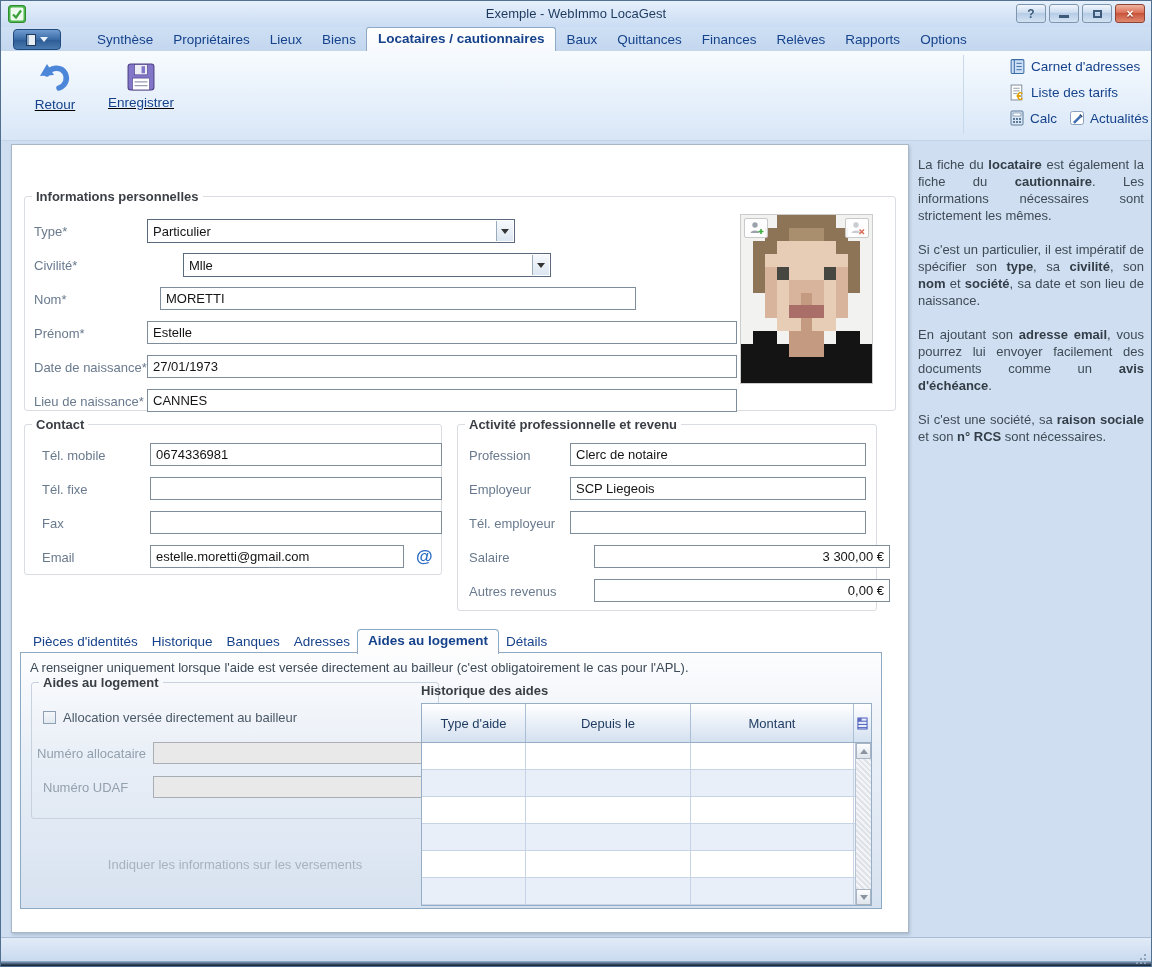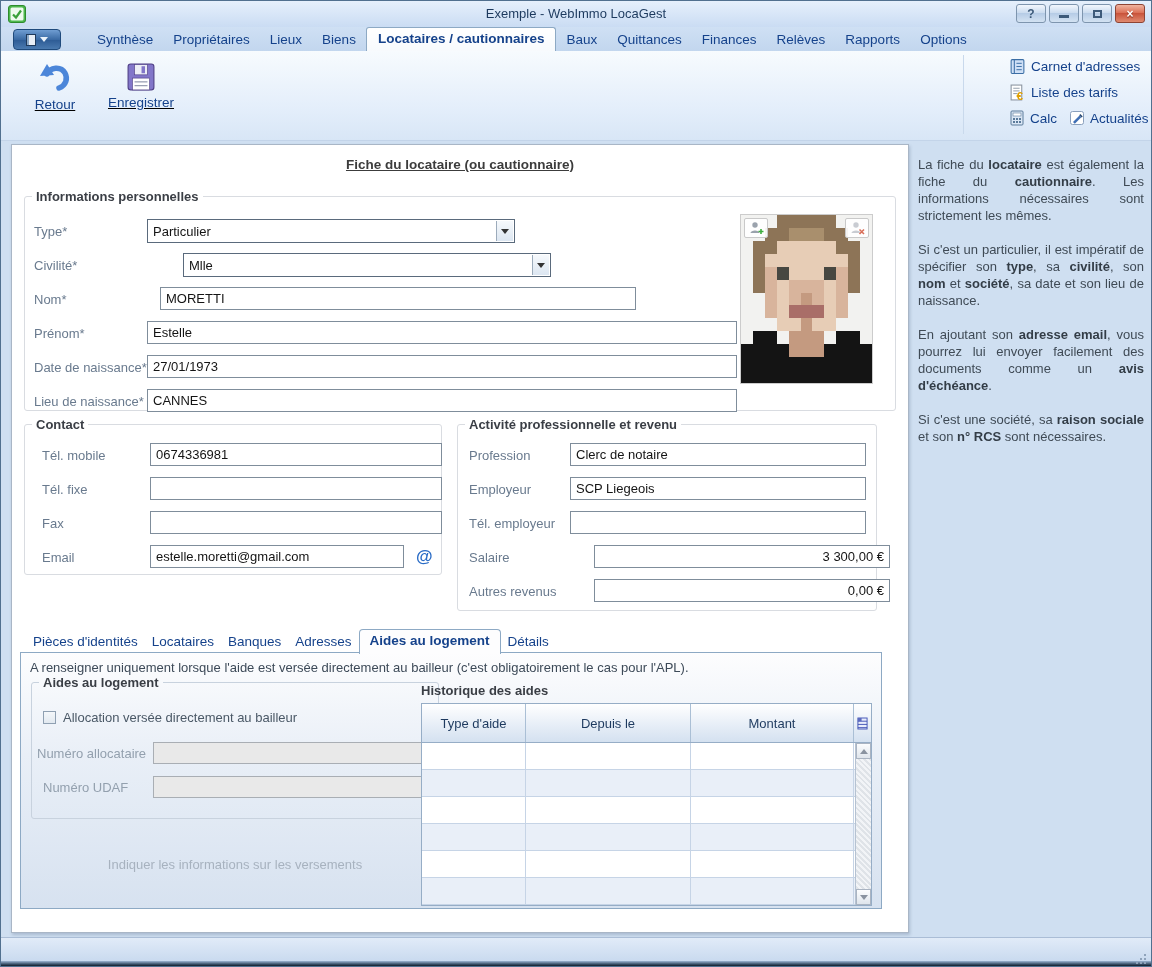--- a/index.html
+++ b/index.html
@@ -215,21 +215,20 @@
             </svg>
           <span class="lbl">Actualités</span>
         </div>
       </div>
     </div>
   </div>
 
   <div class="workspace">
 
     <div class="main-panel">
-      <div class="form-title">Fiche du locataire (ou cautionnaire)</div>
 
       <fieldset style="left:12px; top:44px; width:872px; height:222px;">
         <legend>Informations personnelles</legend>
       </fieldset>
       <span class="f-label" style="left:22px; top:79px;">Type*</span>
       <div class="dropdown" style="position:absolute; left:135px; top:74px; width:368px;">
         <span class="dd-text">Particulier</span>
         <span class="dd-btn">
             <i class="arr-down"></i>
           </span>
@@ -434,21 +433,21 @@
       <input class="f-input" style="left: 558px; top: 332px; width: 296px;" value="SCP Liegeois">
       <span class="f-label" style="left:457px; top:371px;">Tél. employeur</span>
       <input class="f-input" style="left: 558px; top: 366px; width: 296px;" value="">
       <span class="f-label" style="left:457px; top:405px;">Salaire</span>
       <input class="f-input money" style="left: 558px; top: 400px; width: 296px;" value="3 300,00 €">
       <span class="f-label" style="left:457px; top:439px;">Autres revenus</span>
       <input class="f-input money" style="left: 558px; top: 434px; width: 296px;" value="0,00 €">
 
       <div class="subtabs">
         <div class="subtab">Pièces d'identités</div>
-        <div class="subtab">Locataires</div>
+        <div class="subtab">Historique</div>
         <div class="subtab">Banques</div>
         <div class="subtab">Adresses</div>
         <div class="subtab active">Aides au logement</div>
         <div class="subtab">Détails</div>
       </div>
 
       <div class="tabpanel">
         <div class="note">A renseigner uniquement lorsque l'aide est versée directement au bailleur (c'est obligatoirement le cas pour l'APL).</div>
 
         <fieldset class="on-blue" style="left:10px; top:22px; width:408px; height:144px; border-color:#c8d2de;">

